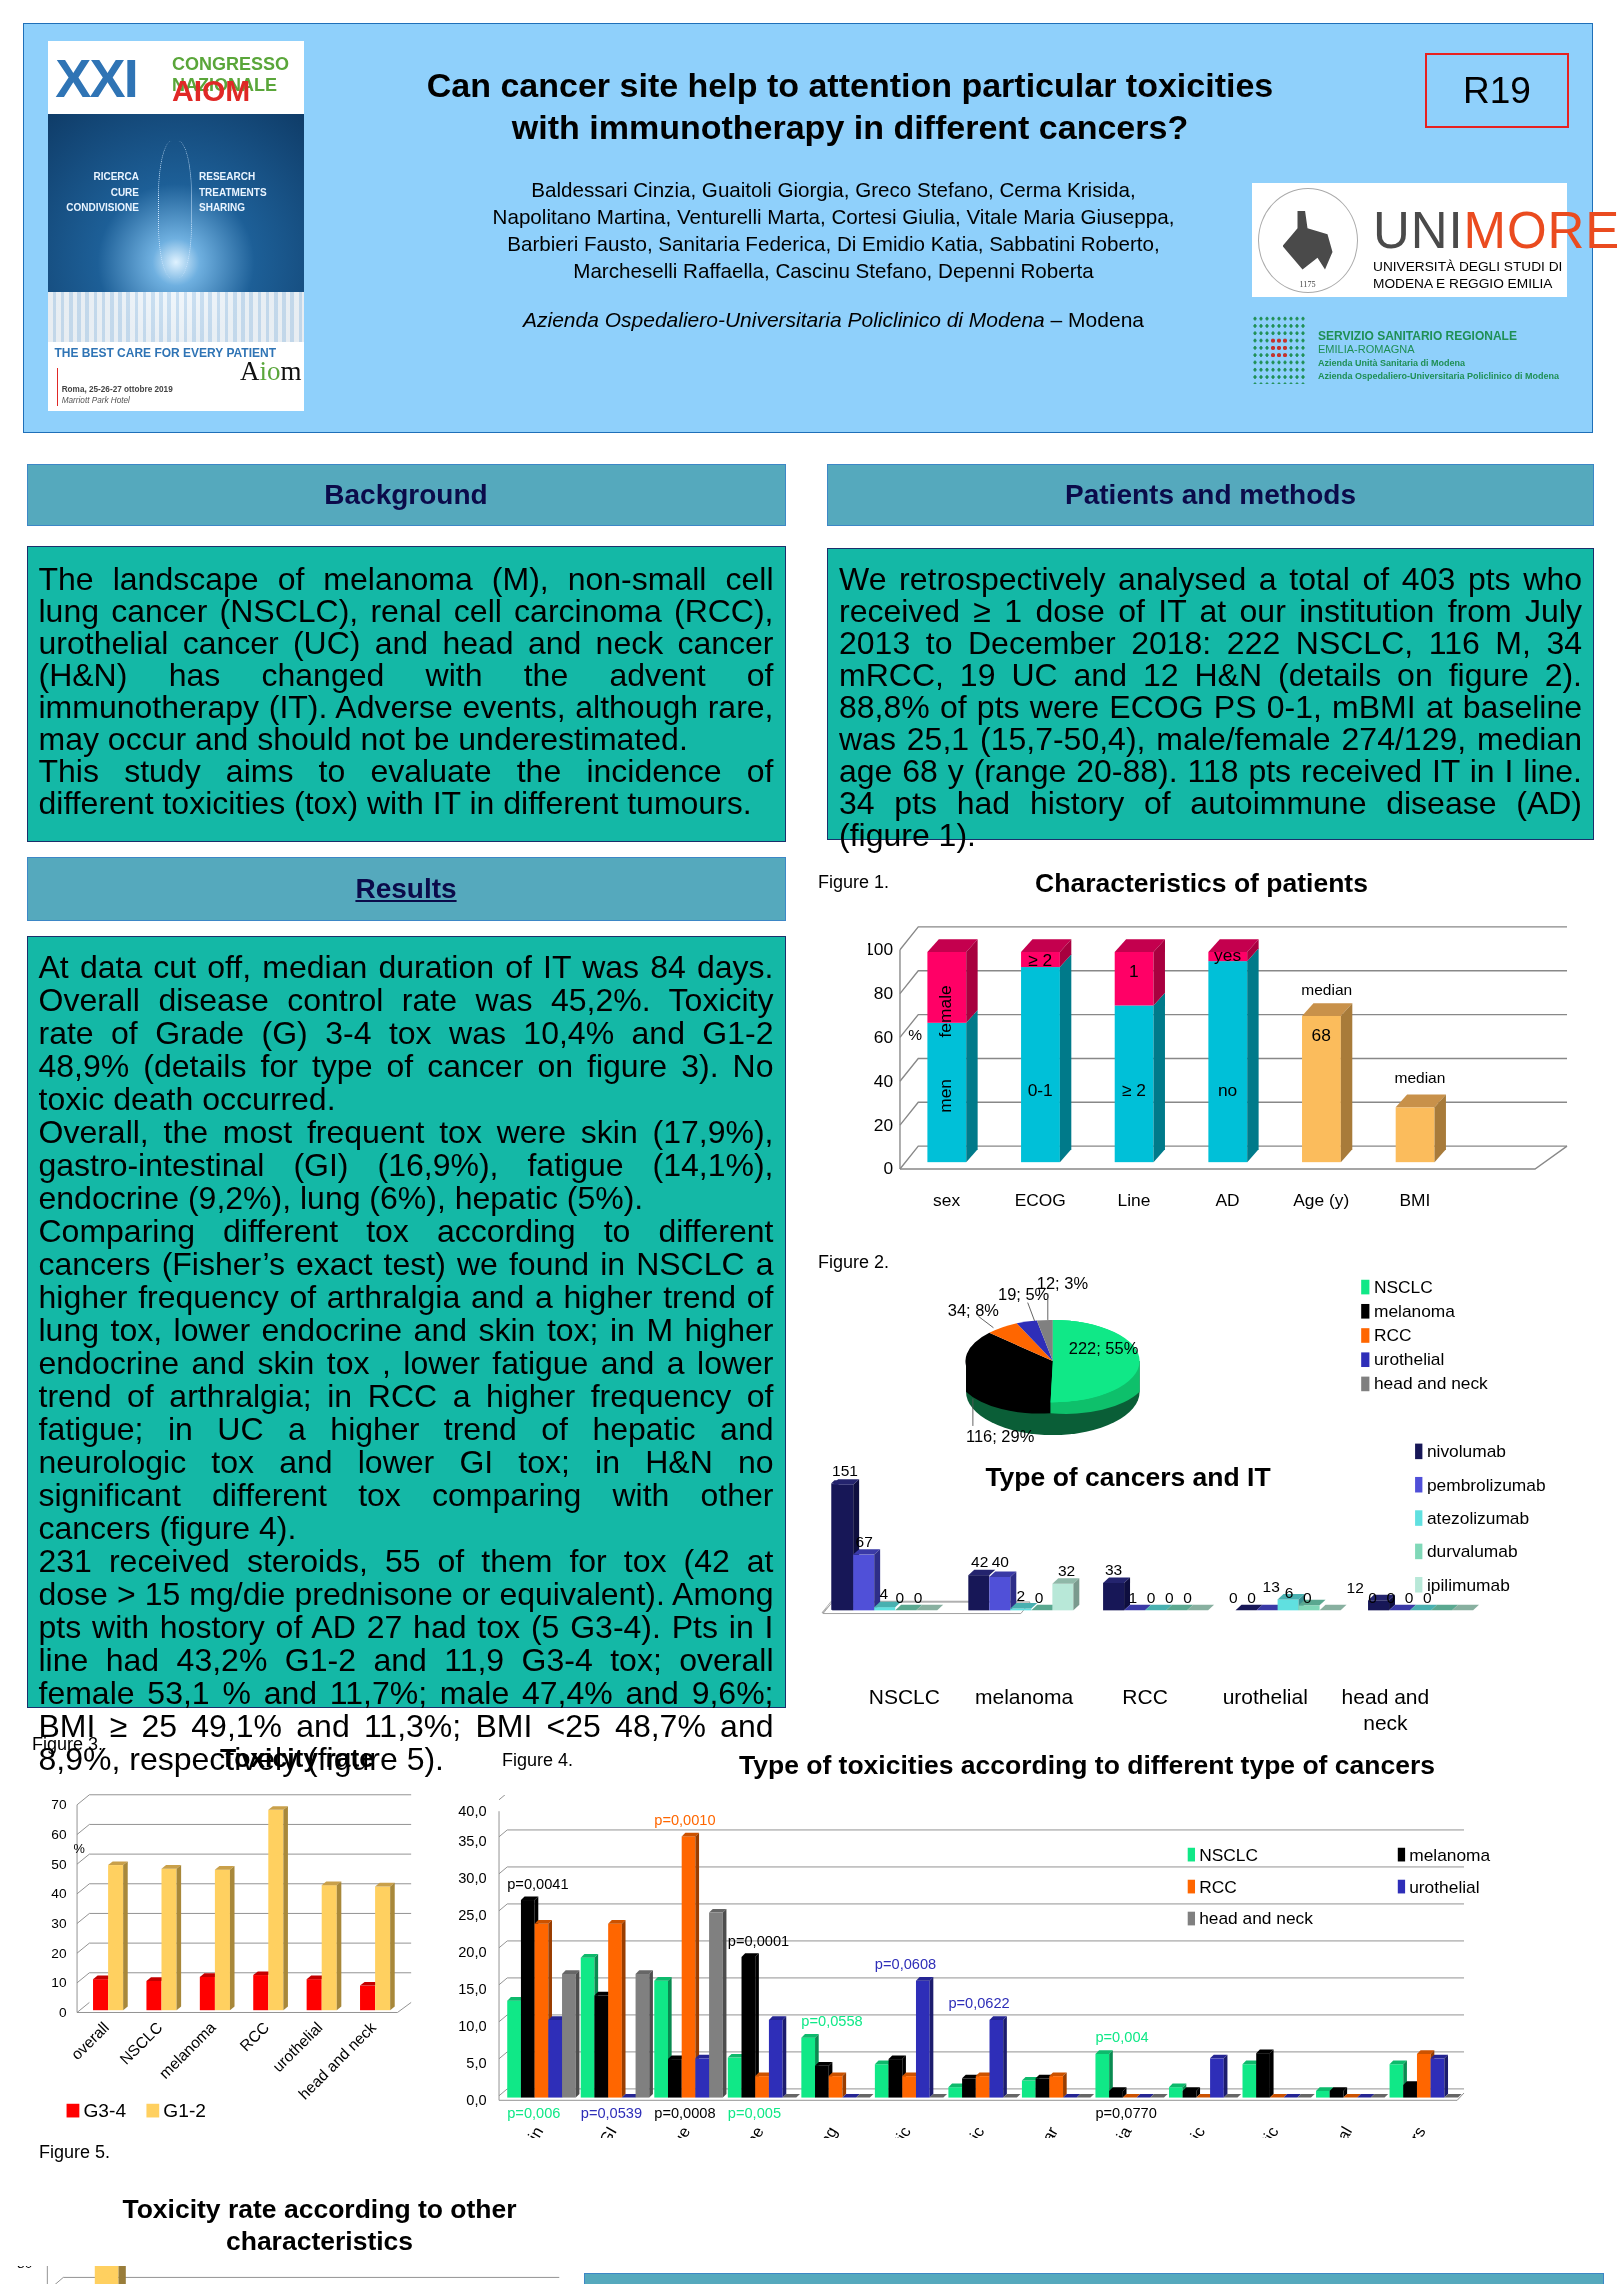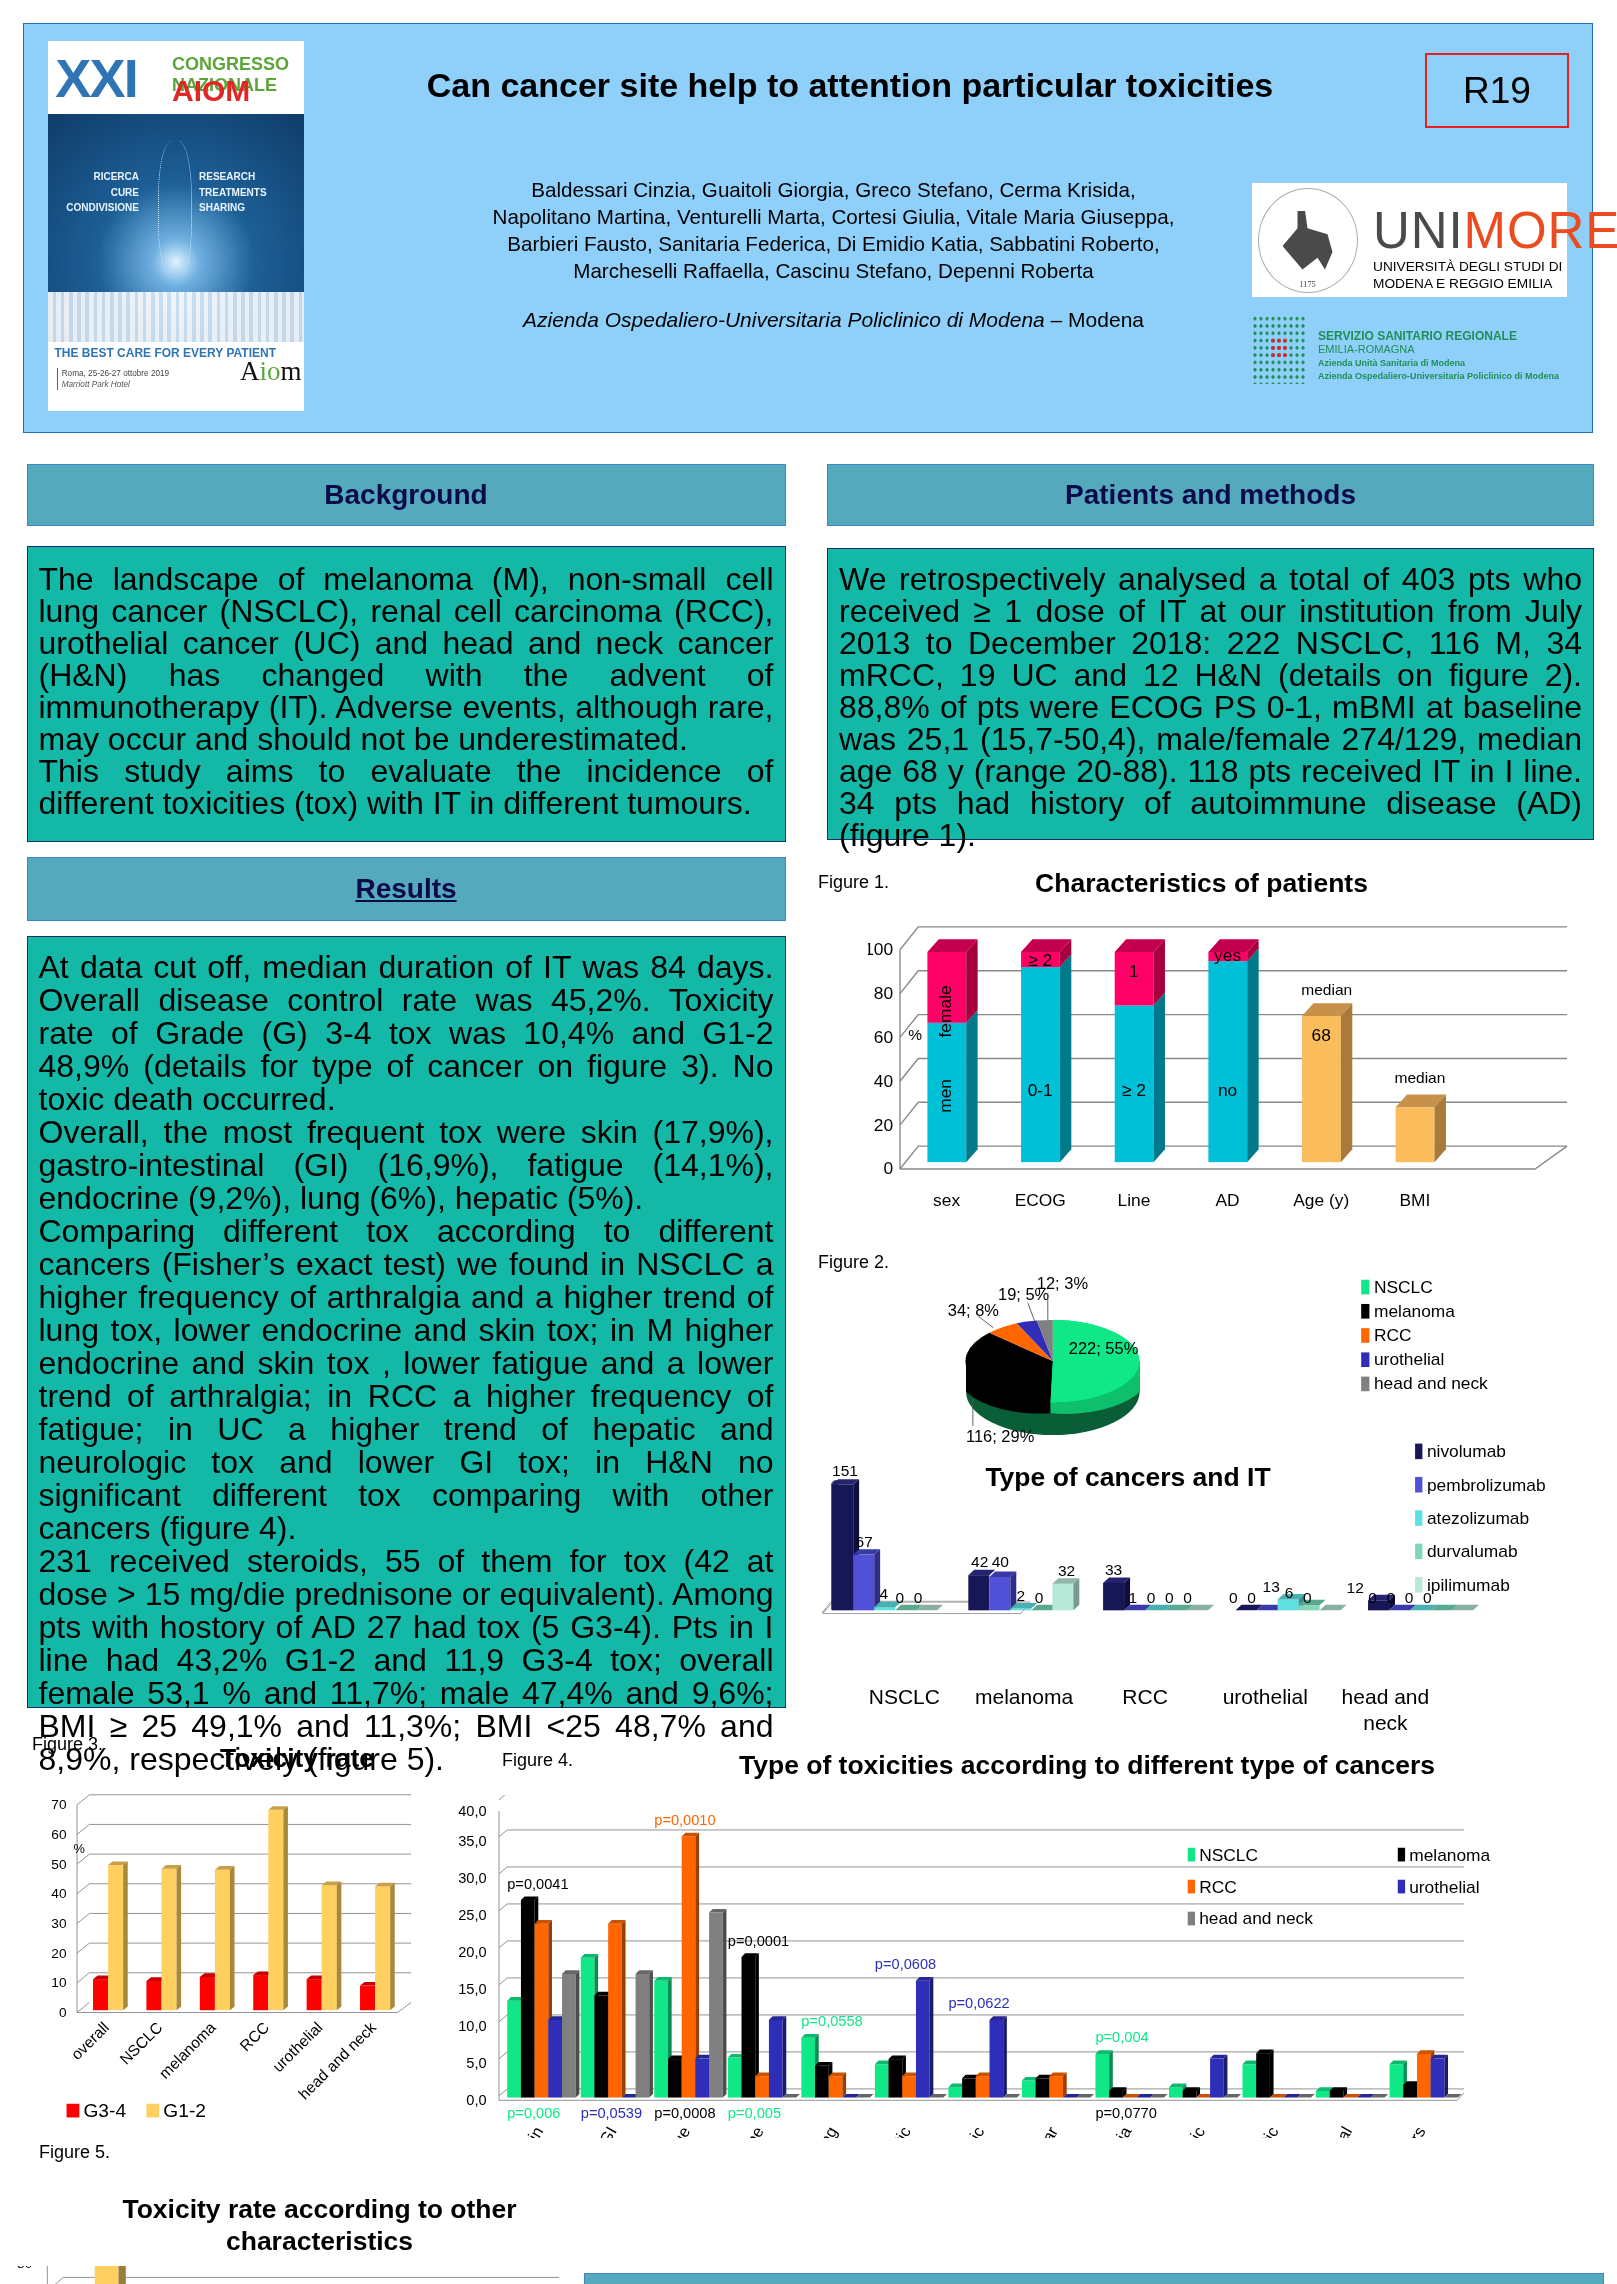--- a/index.html
+++ b/index.html
@@ -72,29 +72,30 @@
     <div class="aiom-words r">
       <div>RESEARCH</div>
       <div>TREATMENTS</div>
       <div>SHARING</div>
     </div>
     <div class="skyline"></div>
   </div>
   <div class="aiom-bottom">
     <div class="aiom-tag">THE BEST CARE FOR EVERY PATIENT</div>
     <div class="aiom-place">
-      <div style="font-weight:normal;color:#444;">Roma, 25-26-27 ottobre 2019</div>
+      <div style="font-weight:bold;color:#444;margin-top:16px;">Roma, 25-26-27 ottobre 2019</div>
       <div style="font-style:italic;">Marriott Park Hotel</div>
     </div>
     <div class="aiom-logo"><span style="color:#111;">A</span><span>io</span><span style="color:#111;">m</span></div>
   </div>
 </div>
 
 <div class="abs title">
   <div>Can cancer site help to attention particular toxicities</div>
+  <div>with immunotherapy in different cancers?</div>
 </div>
 
 <div class="abs code-box">
     <span>R19</span>
   </div>
 
 <div class="abs authors">
   <div>Baldessari Cinzia, Guaitoli Giorgia, Greco Stefano, Cerma Krisida,</div>
   <div>Napolitano Martina, Venturelli Marta, Cortesi Giulia, Vitale Maria Giuseppa,</div>
   <div>Barbieri Fausto, Sanitaria Federica, Di Emidio Katia, Sabbatini Roberto,</div>

